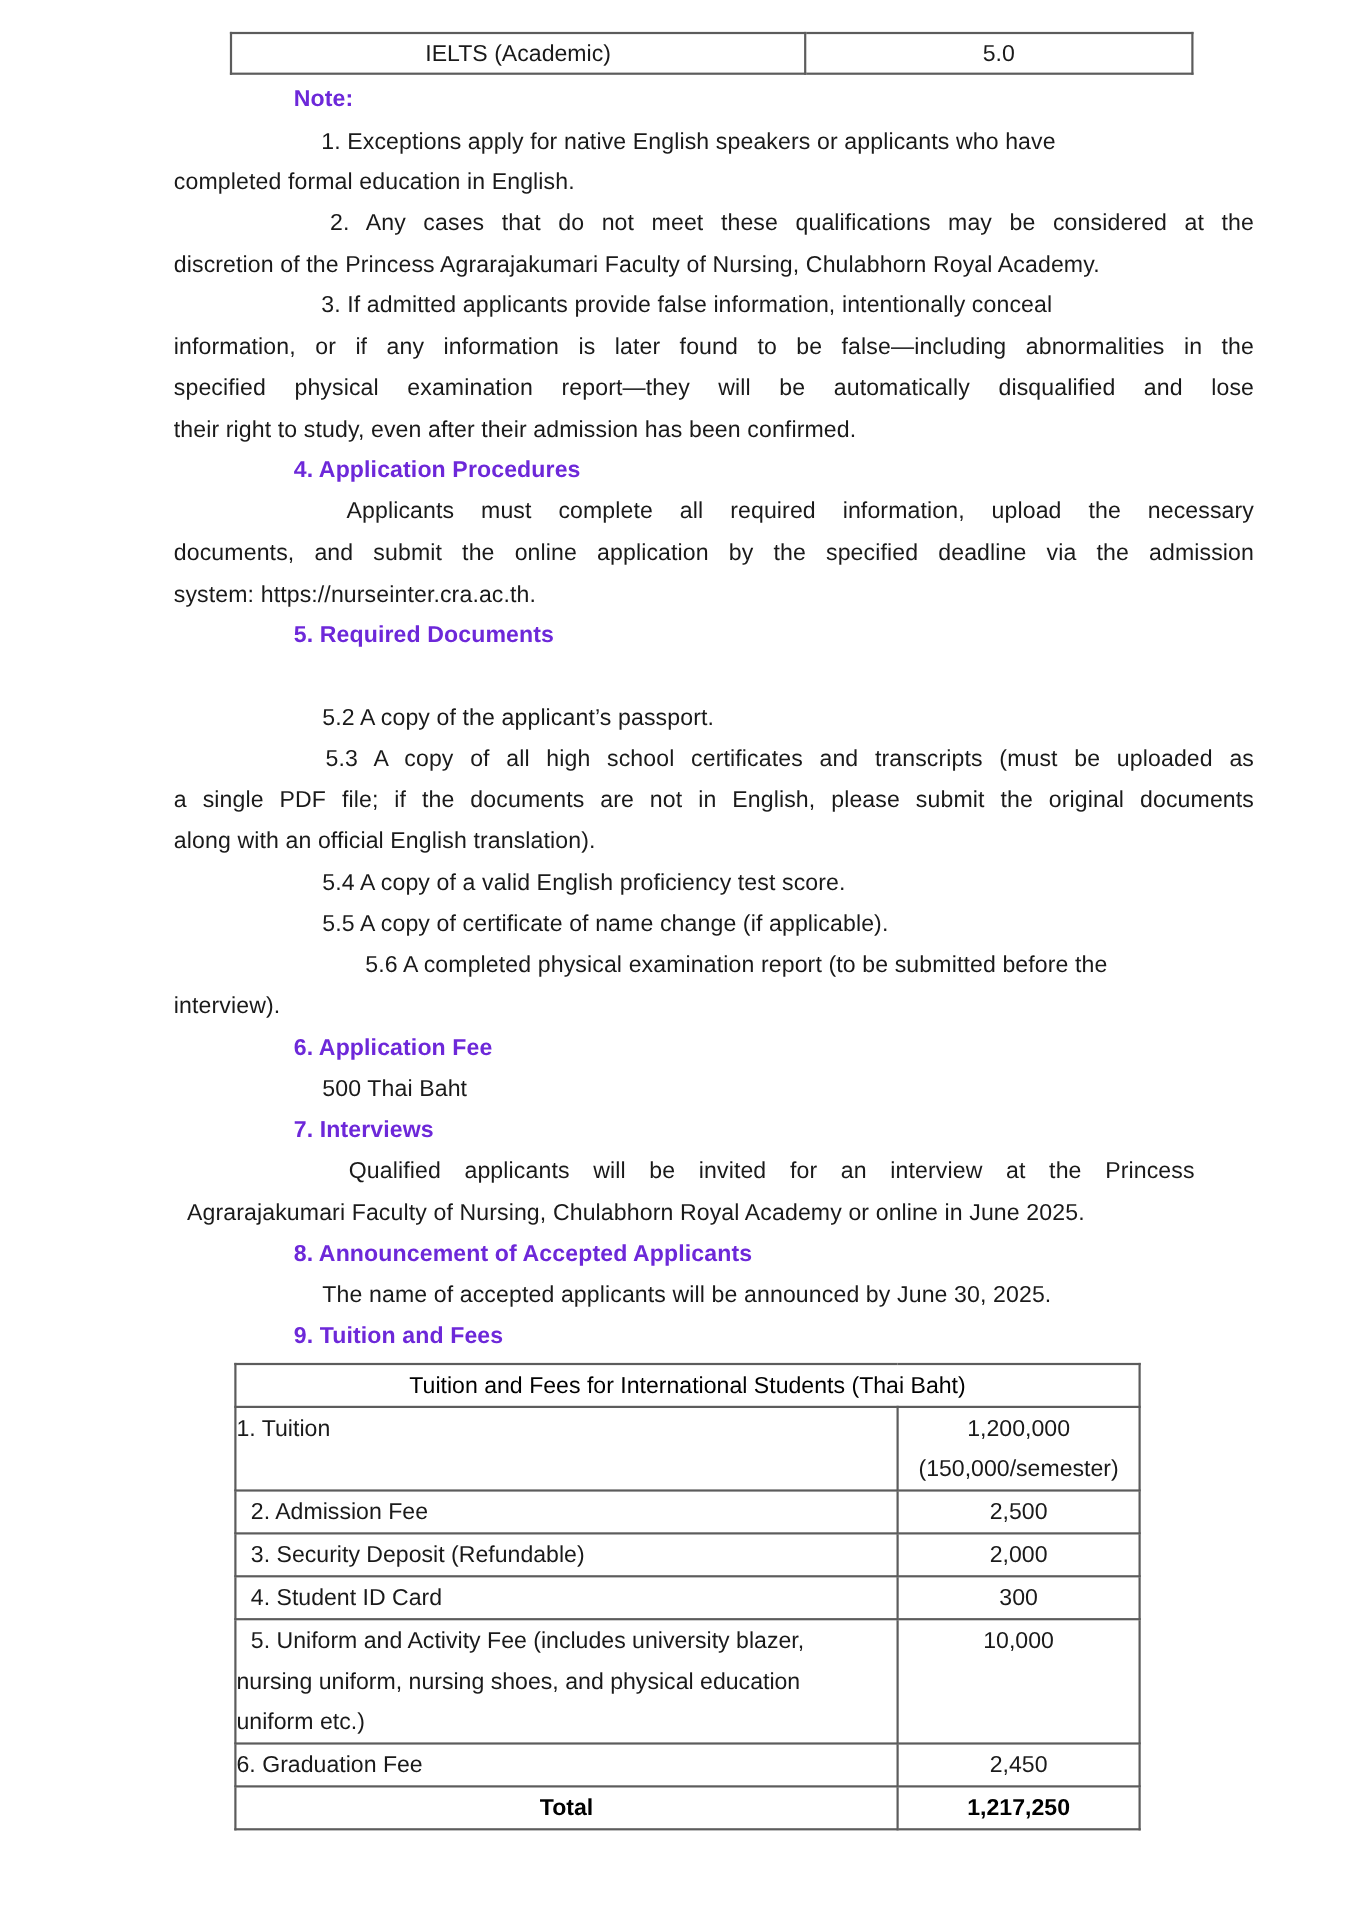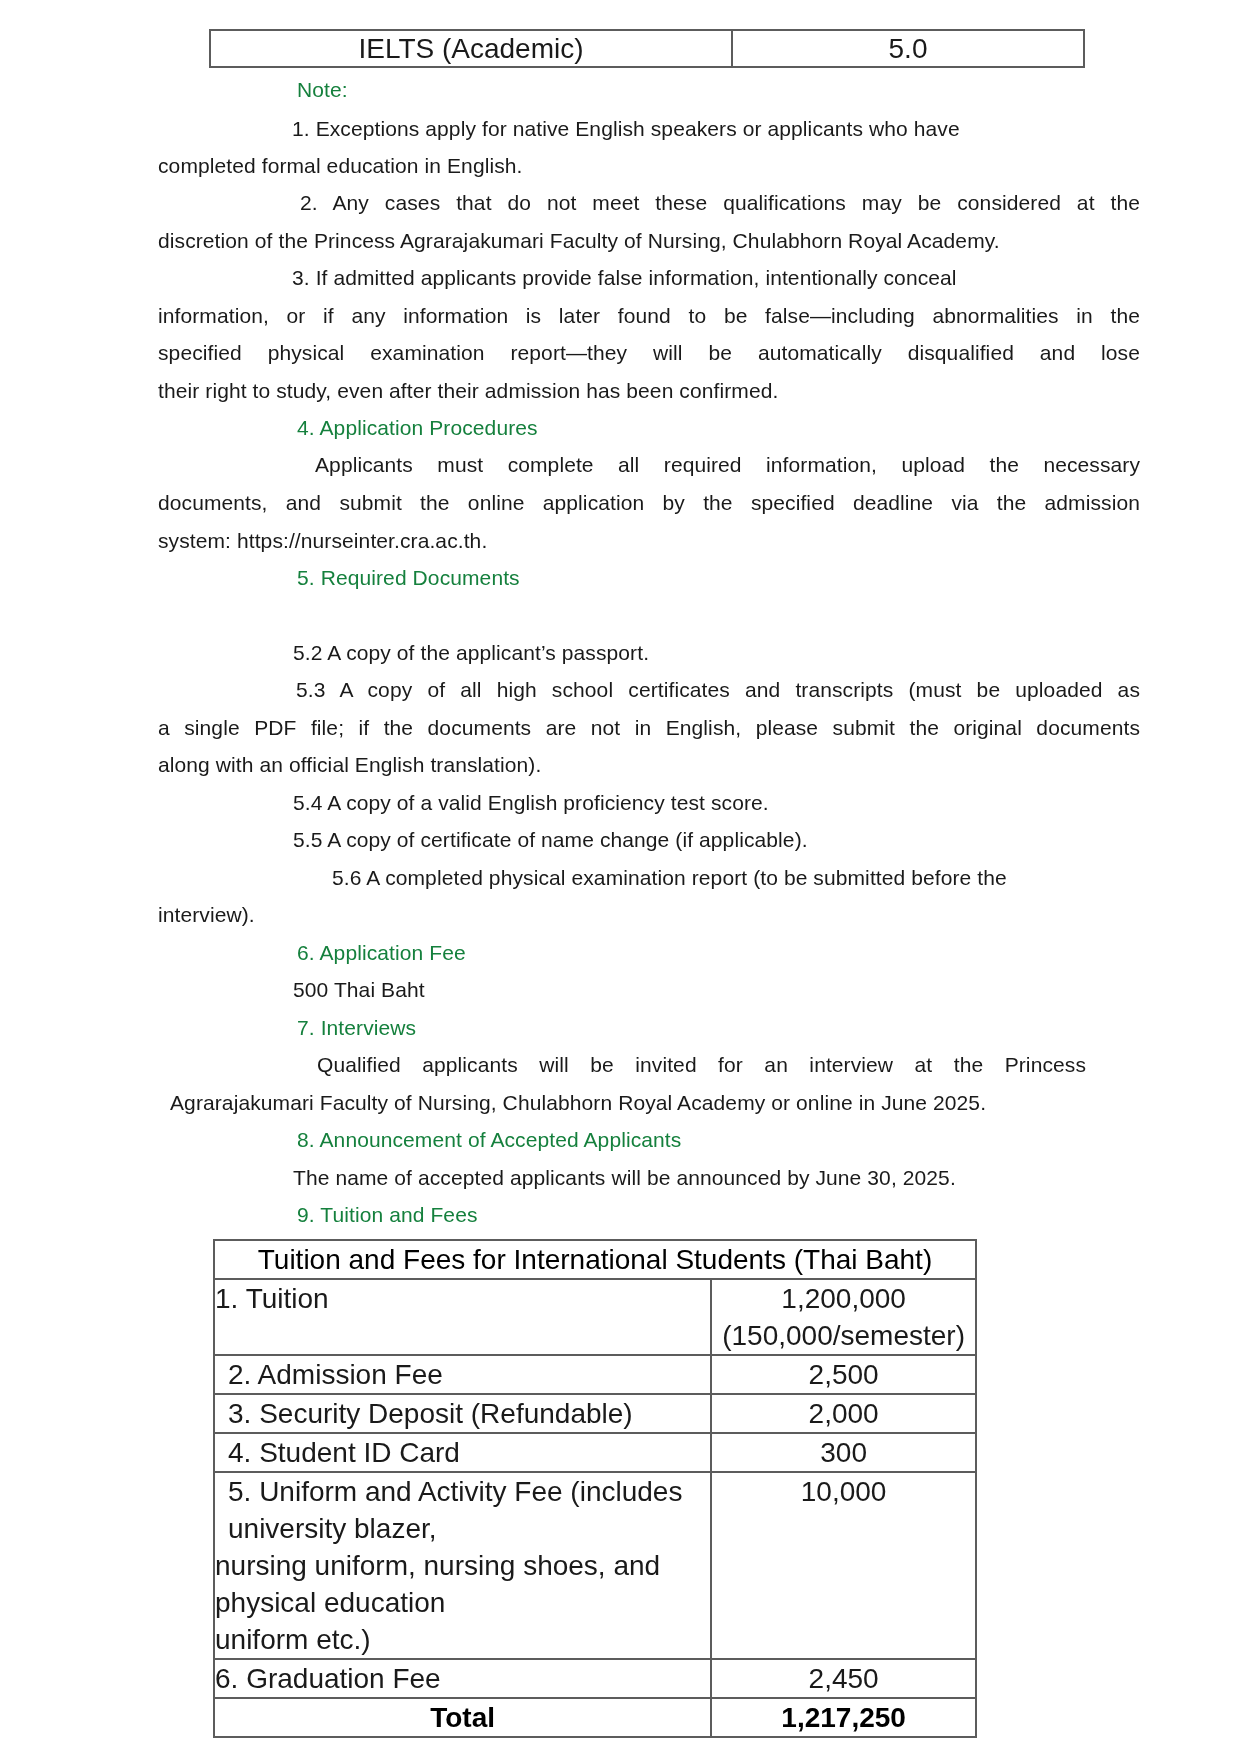--- a/index.html
+++ b/index.html
@@ -6,22 +6,22 @@
   body {
     width: 1240px; height: 1754px; position: relative; overflow: hidden;
     font-family: "Liberation Sans", sans-serif; color: #1a1a1a;
   }
   .page { position: absolute; left: 0; top: 0; width: 1240px; height: 1754px; }
   .line {
     position: absolute; font-size: 21px; line-height: 28px; white-space: nowrap;
     font-weight: 300; letter-spacing: 0.1px;
   }
   .just { text-align: justify; text-align-last: justify; white-space: normal; }
-  .head { font-weight: 400; color: #15803d; margin-left: 30px; }
-  table.grid { position: absolute; border-collapse: collapse; font-size: 28px; }
+  .head { font-weight: 700; color: #6d28d9; }
+  table.grid { position: absolute; border-collapse: collapse; font-size: 21px; }
   table.grid td {
     border: 2.5px solid #5c5c5c; padding: 0 10px; line-height: 37px; vertical-align: top;
     font-weight: 300; color: #1a1a1a;
   }
   .c { text-align: center; }
   .bold { font-weight: 600 !important; color: #000 !important; }
 </style>
 </head>
 <body>
 
@@ -69,21 +69,21 @@
 
   <div class="line head" style="left:267px; top:1014px;">7. Interviews</div>
   <div class="line just" style="left:317px; top:1051px; width:769px;">Qualified applicants will be invited for an interview at the Princess</div>
   <div class="line" style="left:170px; top:1089px;">Agrarajakumari Faculty of Nursing, Chulabhorn Royal Academy or online in June 2025.</div>
 
   <div class="line head" style="left:267px; top:1126px;">8. Announcement of Accepted Applicants</div>
   <div class="line" style="left:293px; top:1164px;">The name of accepted applicants will be announced by June 30, 2025.</div>
 
   <div class="line head" style="left:267px; top:1201px;">9. Tuition and Fees</div>
 
-  <table class="grid" style="left:213px; top:1239px; width:764px;">
+  <table class="grid" style="left:213px; top:1239px; width:824px;">
     <tbody>
         <tr>
       <td colspan="2" class="c" style="font-weight:400; color:#000;">Tuition and Fees for International Students (Thai Baht)</td>
     </tr>
     <tr>
       <td style="width:590px; padding-left:0;">1. Tuition</td>
       <td class="c">
         <div>1,200,000</div>
         <div>(150,000/semester)</div>
       </td>

